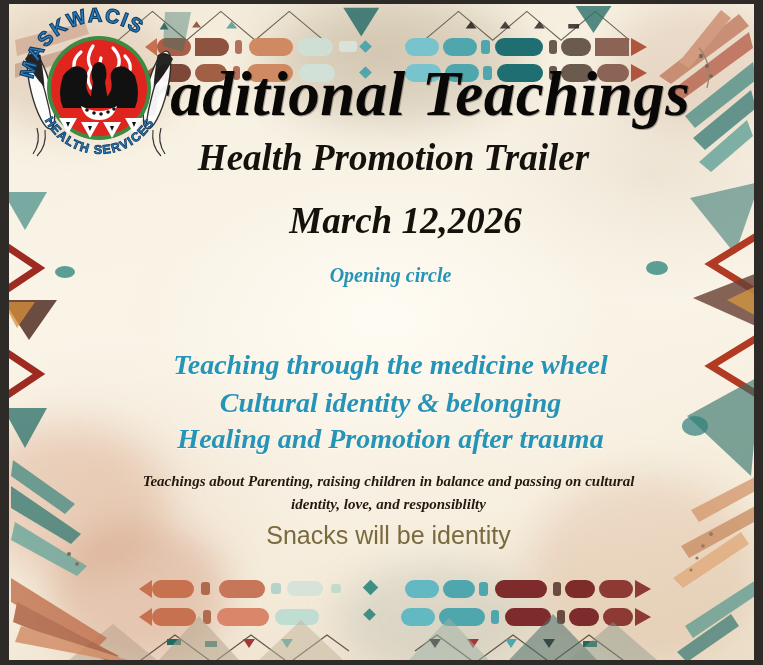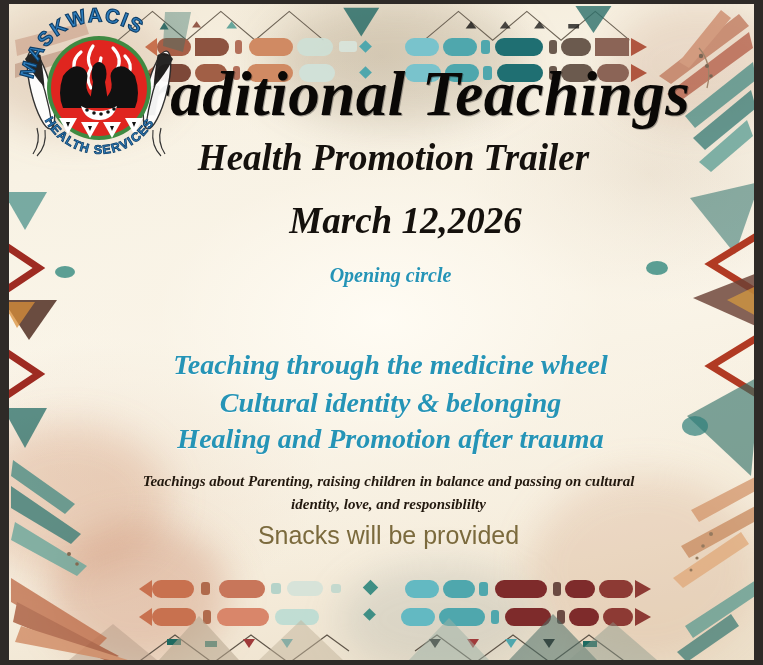--- a/index.html
+++ b/index.html
@@ -450,19 +450,19 @@
     <div class="txt" id="date">March 12,2026</div>
 
 
     <div class="topic" style="top:260px;font-size:20px;">Opening circle</div>
     <div class="topic" style="top:383px;font-size:28px;">Cultural identity &amp; belonging</div>
     <div class="topic" style="top:345px;font-size:28px;">Teaching through the medicine wheel</div>
     <div class="topic" style="top:419px;font-size:28px;">Healing and Promotion after trauma</div>
 
     <div class="txt" id="desc">Teachings about Parenting, raising children in balance and passing on cultural identity, love, and responsiblilty</div>
 
-    <div class="txt" id="snacks">Snacks will be provided</div>
+    <div class="txt" id="snacks">Snacks will be identity</div>
 
 
   </div>
 
   <div class="frame-edge"></div>
 </div>
 
 </body></html>

